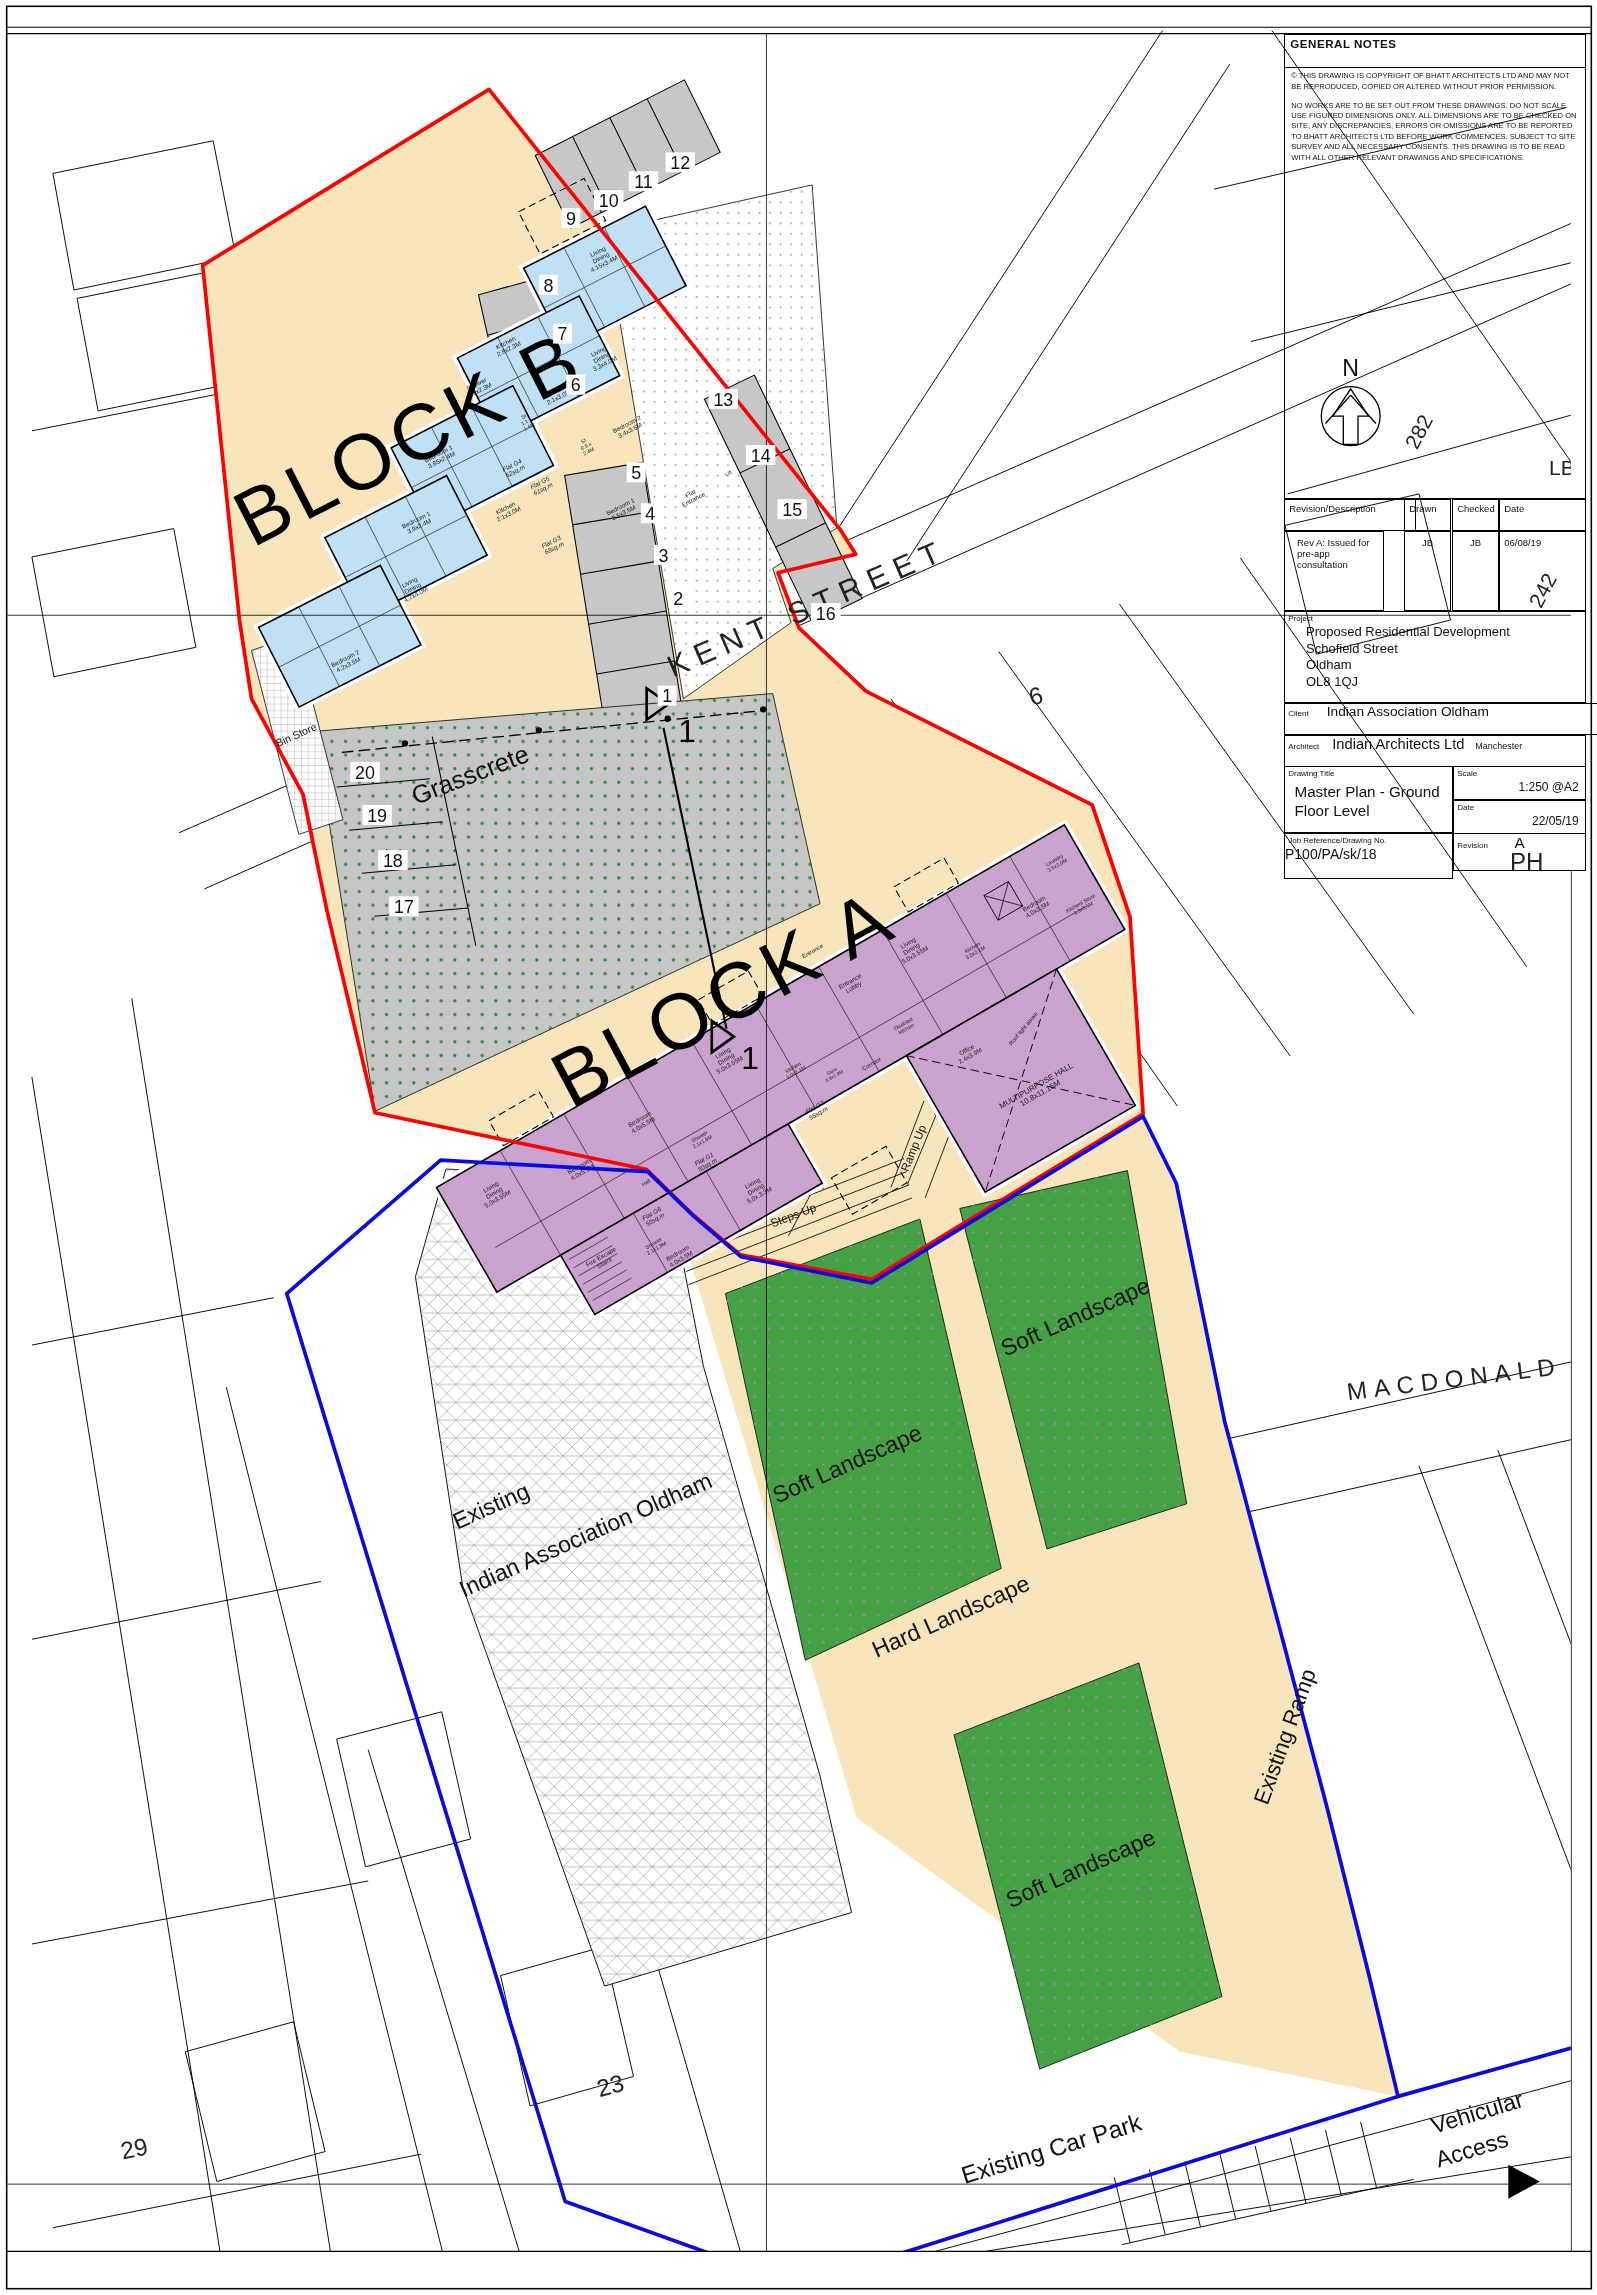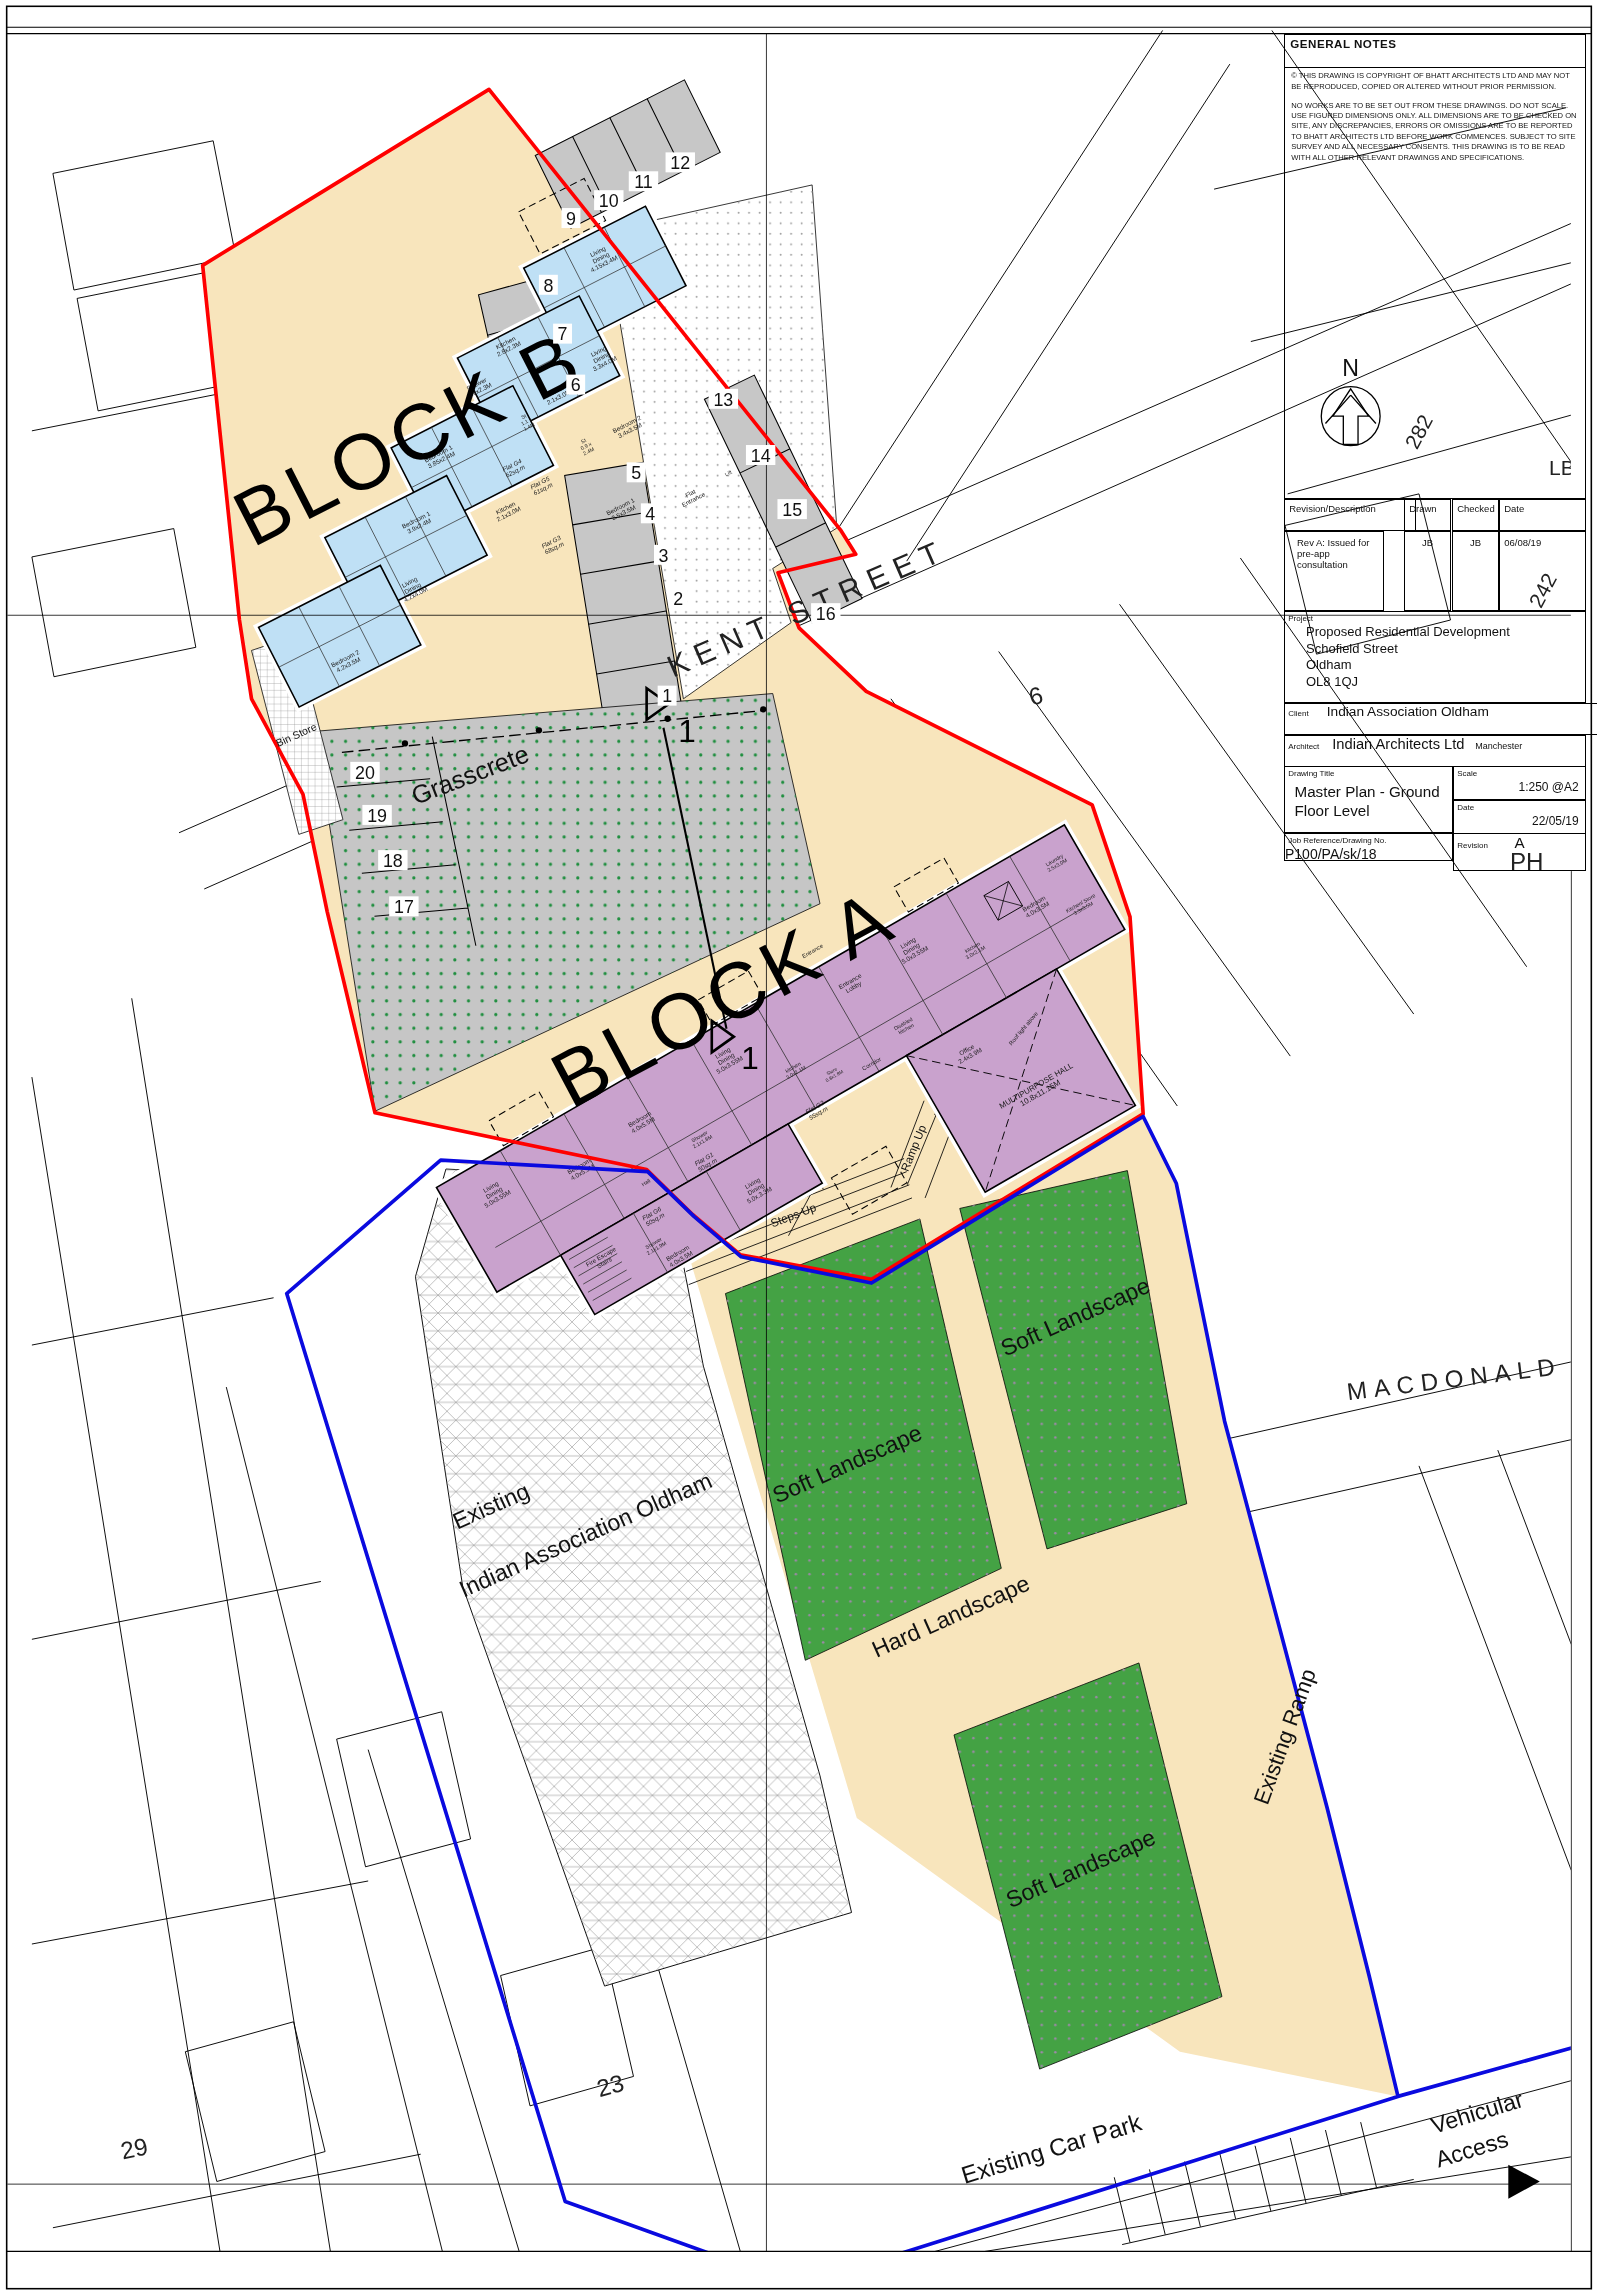--- a/index.html
+++ b/index.html
@@ -463,21 +463,21 @@
   <div class="titleVal">Master Plan - Ground Floor Level</div>
 </div>
 <div class="tb" style="left:1453px;top:766px;width:133px;height:34px;">
   <div class="cap">Scale</div>
   <div class="sdVal">1:250 @A2</div>
 </div>
 <div class="tb" style="left:1453px;top:800px;width:133px;height:34px;">
   <div class="cap">Date</div>
   <div class="sdVal">22/05/19</div>
 </div>
-<div class="tb" style="left:1284px;top:833px;width:169px;height:28px;">
+<div class="tb" style="left:1284px;top:833px;width:169px;height:46px;">
   <div class="cap">Job Reference/Drawing No.</div>
   <div class="jobVal">P100/PA/sk/18</div>
 </div>
 <div class="tb" style="left:1453px;top:833px;width:133px;height:38px;">
   <div class="cap" style="display:inline-block;">Revision</div>
   <div class="revVal" style="display:inline-block;margin-left:21px;">A</div>
 </div>
 
 </div>
 

